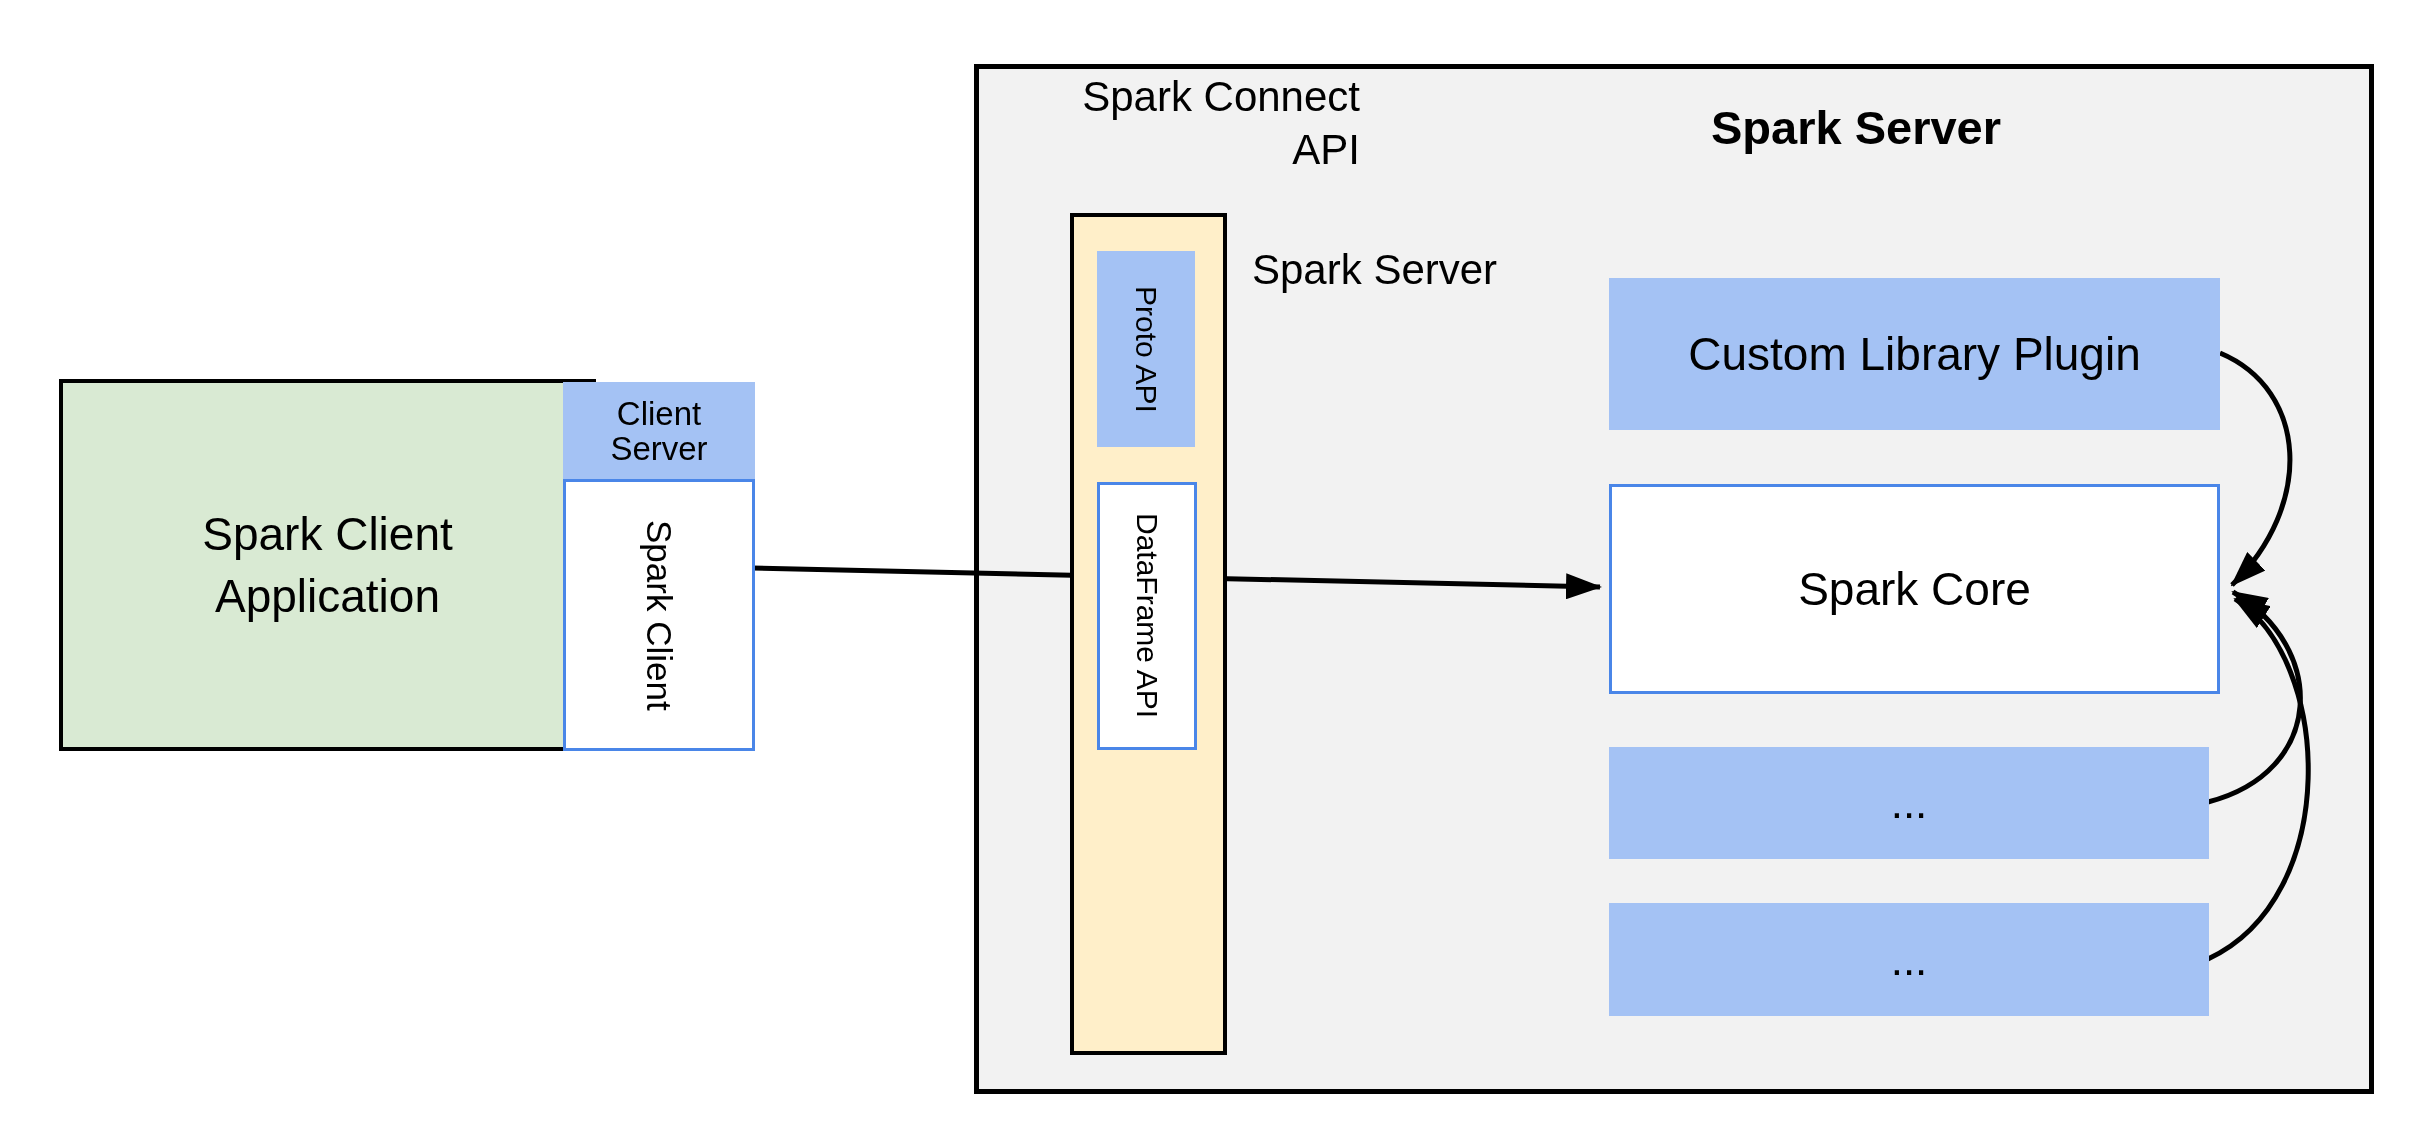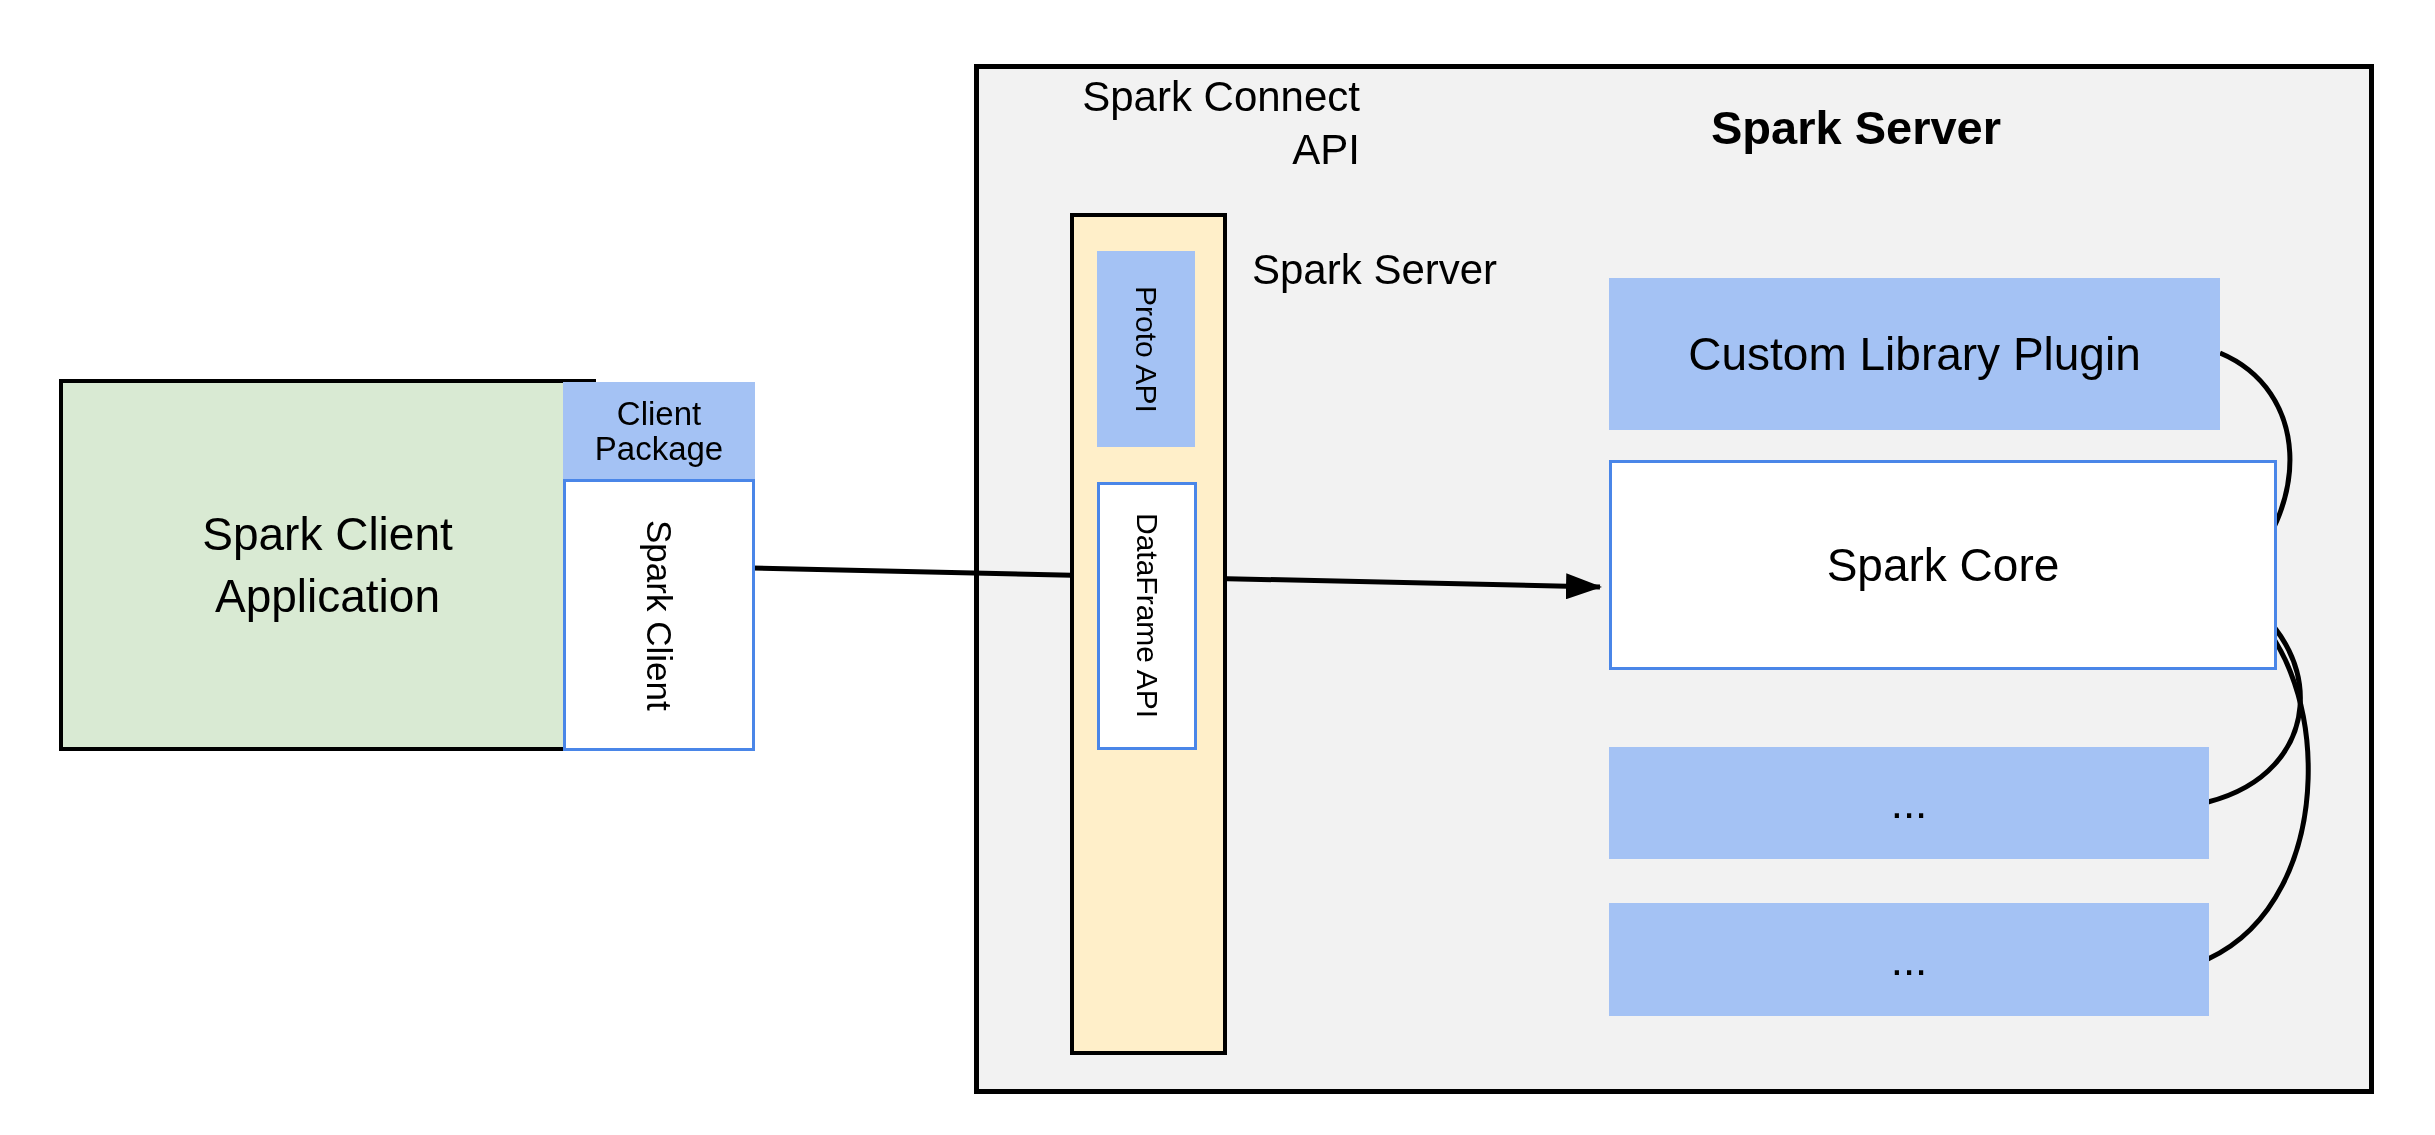--- a/index.html
+++ b/index.html
@@ -66,21 +66,21 @@
   
   .server-title{
     left:1606px;top:100px;width:500px;z-index:3;
     font-size:47px;font-weight:bold;text-align:center;
   }
   .plugin-box{
     left:1609px;top:278px;width:611px;height:152px;
     background:#a4c2f4;z-index:3;font-size:46px;
   }
   .core-box{
-    left:1609px;top:460px;width:668px;height:210px;
+    left:1609px;top:484px;width:611px;height:210px;
     background:#ffffff;border:3px solid #4a86e8;z-index:3;font-size:46px;
   }
   .dots-box-1{
     left:1609px;top:747px;width:600px;height:112px;
     background:#a4c2f4;z-index:3;font-size:44px;
   }
   .dots-box-2{
     left:1609px;top:903px;width:600px;height:113px;
     background:#a4c2f4;z-index:3;font-size:44px;
   }
@@ -113,21 +113,21 @@
     </defs>
     <line x1="752" y1="568" x2="1600" y2="587" stroke="#000000" stroke-width="5" marker-end="url(#arrowhead)"></line>
     <path d="M 2220 353 C 2308 390, 2314 505, 2232 585" fill="none" stroke="#000000" stroke-width="5" marker-end="url(#arrowhead)"></path>
     <path d="M 2208 802 C 2325 772, 2328 648, 2233 592" fill="none" stroke="#000000" stroke-width="5" marker-end="url(#arrowhead)"></path>
     <path d="M 2208 959 C 2342 897, 2332 660, 2235 599" fill="none" stroke="#000000" stroke-width="5" marker-end="url(#arrowhead)"></path>
   </svg>
 
   <div class="abs client-package center-flex">
     <div>
       <div>Client</div>
-      <div>Package</div>
+      <div>Server</div>
     </div>
   </div>
   <div class="abs spark-client-box center-flex">
     <span class="vtext">Spark Client</span>
   </div>
 
   <div class="abs connect-api-label">
     <div>Spark Connect</div>
     <div>API</div>
   </div>

